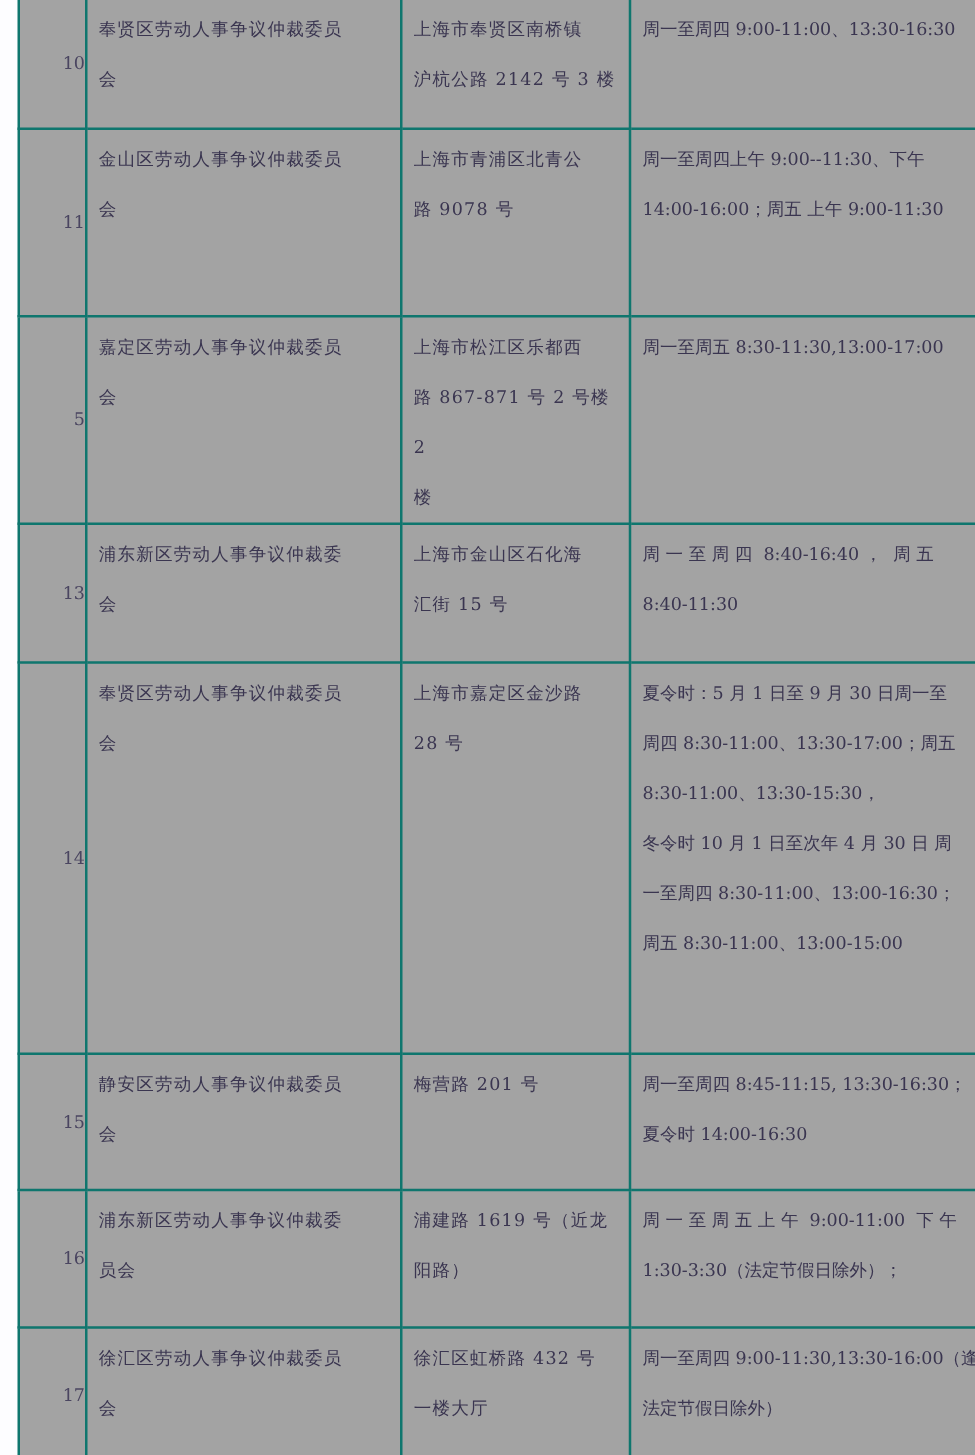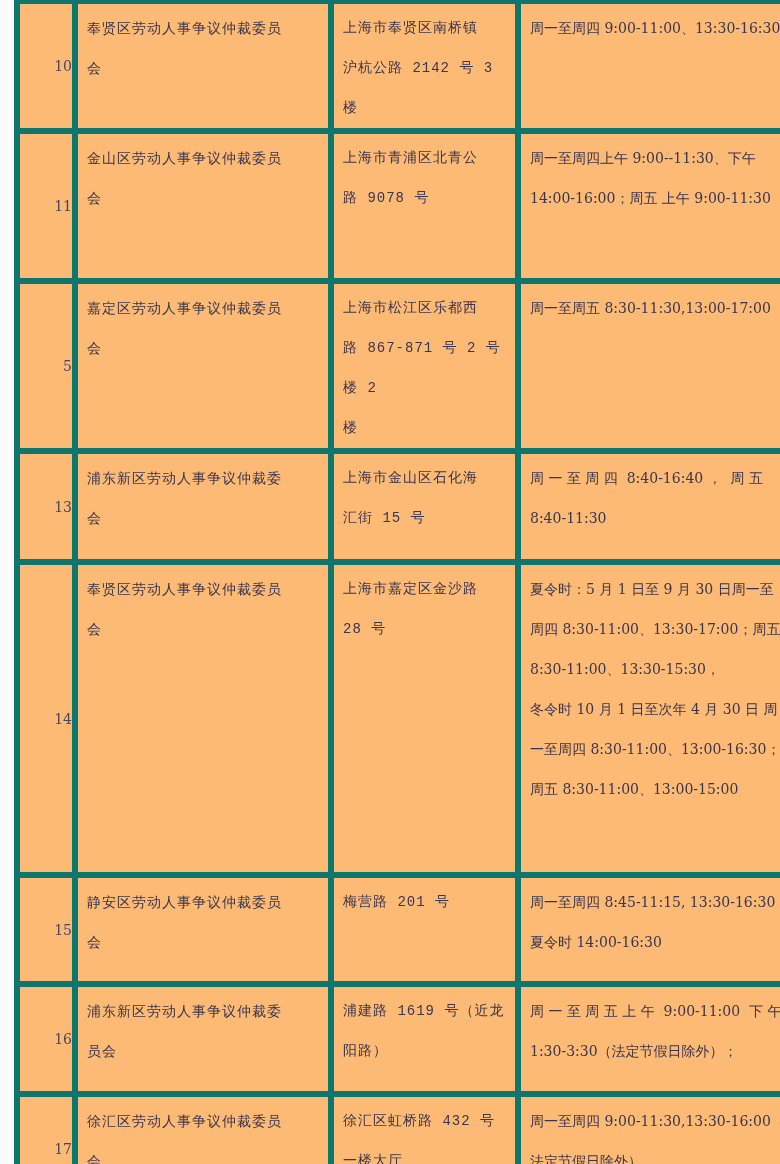--- a/index.html
+++ b/index.html
@@ -23,36 +23,36 @@
   }
   table.arb {
     position: absolute;
     left: 14px;
     top: -2px;
     border-collapse: collapse;
     table-layout: fixed;
     width: 742px;
   }
   table.arb td {
-    border: 6px solid #0f766e;
+    border: 2px solid #0f766e;
     vertical-align: top;
     padding: 0;
     font-size: 14px;
     line-height: 40px;
-    background: #fdba74;
+    background: #a3a3a3;
   }
   td.c-no {
     width: 52px;
     text-align: right;
     vertical-align: middle !important;
     font-size: 13px;
     color: #4a4560;
   }
   td.c-name { width: 233px; padding: 4px 8px 0 9px !important; letter-spacing: 1px; }
-  td.c-addr { width: 166px; padding: 4px 6px 0 9px !important; letter-spacing: 1px; font-family: Liberation Mono, monospace; }
+  td.c-addr { width: 166px; padding: 4px 6px 0 9px !important; letter-spacing: 1px; }
   td.c-time { width: 275px; padding: 4px 8px 0 9px !important; }
   .cell-text { white-space: pre-wrap; word-break: break-all; }
 </style>
 </head>
 <body>
 
 <div class="page">
   <table class="arb">
     <tbody id="tbody">
       <tr style="height:104px">

